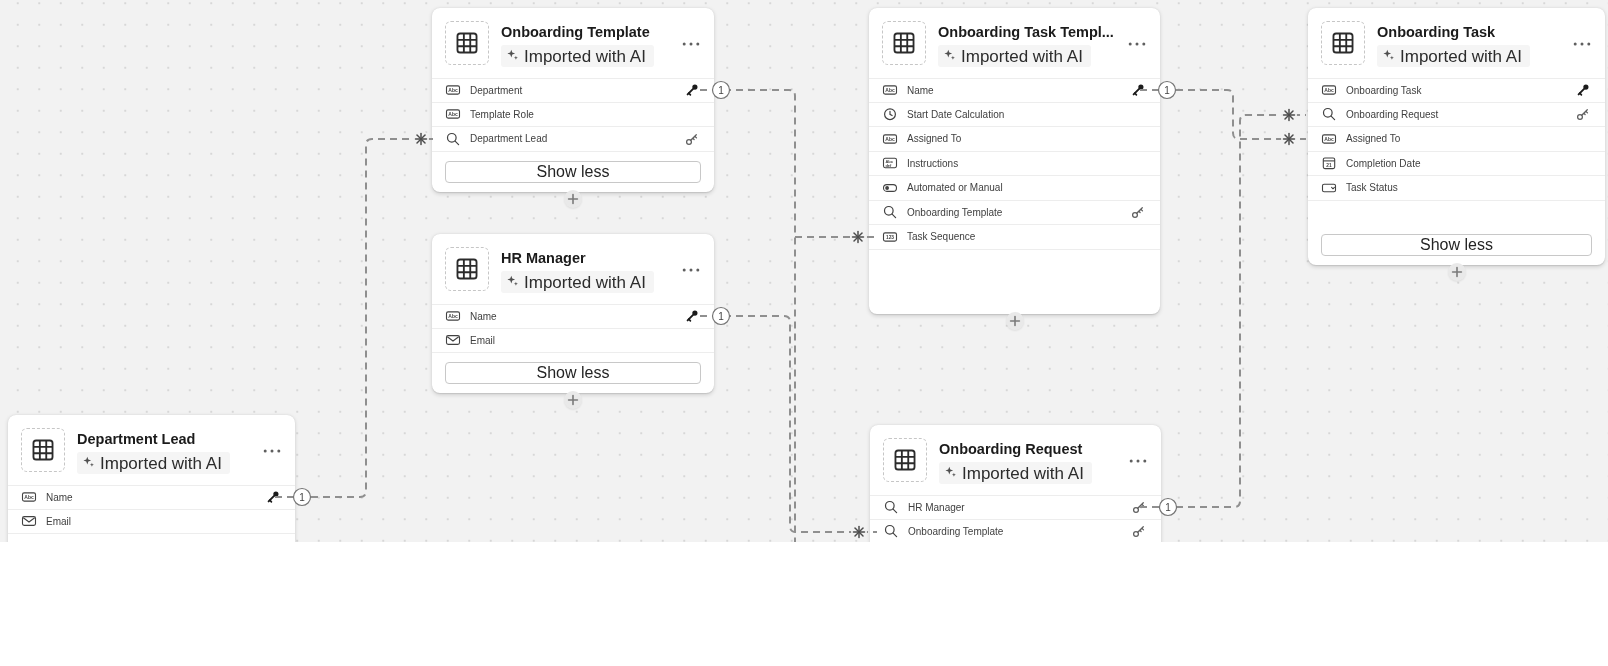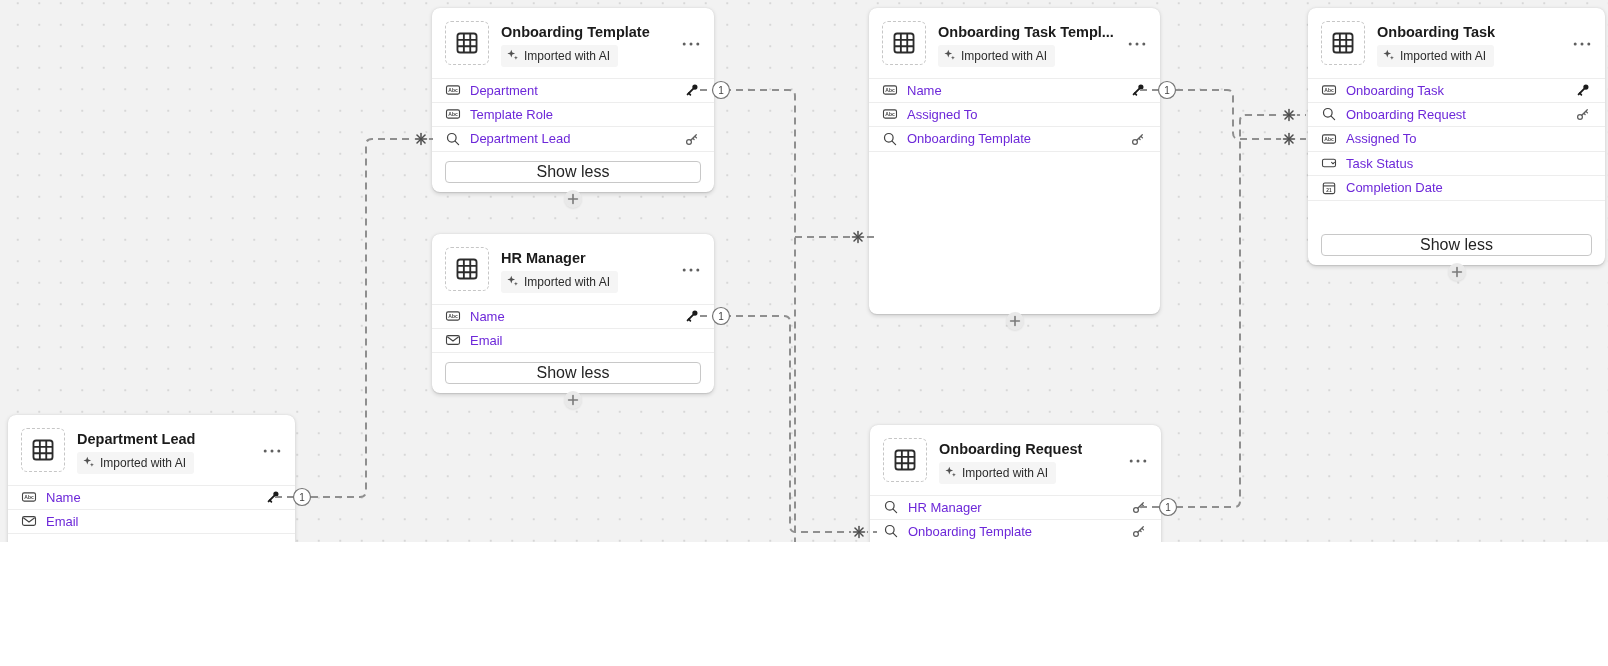--- a/index.html
+++ b/index.html
@@ -22,30 +22,30 @@
   }
   .head-main{display:flex;flex-direction:column;min-width:0;}
   .card-title{
     font-size:14.5px;font-weight:700;color:#1b1b1b;line-height:20px;padding-top:1px;
     white-space:nowrap;overflow:hidden;max-width:178px;
   }
   .badge{
     display:inline-flex;align-items:center;gap:5px;background:#f5f5f5;border-radius:3px;
     padding:2px 8px 2px 6px;margin-top:3px;align-self:flex-start;
   }
-  .badge-label{font-size:12px;color:#2c2c2c;line-height:13px;white-space:nowrap;}
+  .badge-label{font-size:17px;color:#2c2c2c;line-height:13px;white-space:nowrap;}
   .ellipsis{position:absolute;top:30px;right:13px;width:20px;height:12px;display:flex;align-items:center;justify-content:center;cursor:pointer;}
   .rows{position:absolute;top:70px;left:0;right:0;}
   .row{
     height:24.5px;box-sizing:border-box;display:flex;align-items:center;gap:9px;
     padding:0 14px 0 13px;border-bottom:1px solid #ededed;background:#fff;
   }
   .row:first-child{border-top:1px solid #ededed;}
   .f-icon{flex:0 0 16px;height:16px;display:flex;align-items:center;}
-  .f-label{font-size:13px;color:#6d28d9;white-space:nowrap;overflow:hidden;text-overflow:ellipsis;flex:1 1 auto;}
+  .f-label{font-size:10px;color:#404040;white-space:nowrap;overflow:hidden;text-overflow:ellipsis;flex:1 1 auto;}
   .k-icon{flex:0 0 16px;height:16px;display:flex;align-items:center;justify-content:center;}
   .footer-btn{
     position:absolute;left:13px;right:13px;bottom:9px;height:22px;
     background:#fff;border:1px solid #c8c8c8;border-radius:4px;
     font-family:inherit;font-size:16px;color:#242424;cursor:pointer;padding:0;
   }
   .plus-btn{
     position:absolute;left:50%;bottom:-16px;margin-left:-9px;width:18px;height:18px;
     border-radius:50%;background:#e9e9e9;display:flex;align-items:center;justify-content:center;
     cursor:pointer;box-shadow:0 1px 2px rgba(0,0,0,.08);
@@ -292,40 +292,77 @@
               <svg width="16" height="16" viewBox="0 0 16 16">
                 <circle cx="10.9" cy="5.1" r="2.6" fill="#1b1b1b"></circle>
                 <path d="M9.1 6.9 3.6 12.4" stroke="#1b1b1b" stroke-width="1.9" stroke-linecap="round"></path>
                 <path d="M4.8 11.2l1.6 1.6" stroke="#1b1b1b" stroke-width="1.7" stroke-linecap="round"></path>
               </svg>
             </span>
           </div>
           <div class="row">
             <span class="f-icon">
               <svg width="16" height="16" viewBox="0 0 16 16">
+                <circle cx="8" cy="8.2" r="5.4" fill="none" stroke="#424242" stroke-width="1.2"></circle>
+                <path d="M8 5.3v3l2.1 1.2" fill="none" stroke="#424242" stroke-width="1.2" stroke-linecap="round"></path>
+              </svg>
+            </span>
+            <span class="f-label">Start Date Calculation</span>
+          </div>
+          <div class="row">
+            <span class="f-icon">
+              <svg width="16" height="16" viewBox="0 0 16 16">
                 <rect x="1.5" y="3.9" width="13" height="8.2" rx="1.6" fill="none" stroke="#424242" stroke-width="1.1"></rect>
                 <text x="8" y="10.2" font-size="5" font-weight="600" text-anchor="middle" fill="#424242">Abc</text>
               </svg>
             </span>
             <span class="f-label">Assigned To</span>
+          </div>
+          <div class="row">
+            <span class="f-icon">
+              <svg width="16" height="16" viewBox="0 0 16 16">
+                <rect x="1.5" y="3.3" width="13" height="9.4" rx="1.6" fill="none" stroke="#424242" stroke-width="1.1"></rect>
+                <text x="3.4" y="7.9" font-size="4" font-weight="600" fill="#424242">Abc</text>
+                <text x="3.4" y="11.6" font-size="4" font-weight="600" fill="#424242">def</text>
+              </svg>
+            </span>
+            <span class="f-label">Instructions</span>
+          </div>
+          <div class="row">
+            <span class="f-icon">
+              <svg width="16" height="16" viewBox="0 0 16 16">
+                <rect x="1.5" y="4.6" width="13" height="6.8" rx="3.4" fill="none" stroke="#424242" stroke-width="1.1"></rect>
+                <circle cx="5.1" cy="8" r="1.9" fill="#424242"></circle>
+              </svg>
+            </span>
+            <span class="f-label">Automated or Manual</span>
           </div>
           <div class="row">
             <span class="f-icon">
               <svg width="16" height="16" viewBox="0 0 16 16">
                 <circle cx="6.8" cy="6.8" r="4.3" fill="none" stroke="#424242" stroke-width="1.2"></circle>
                 <line x1="10.1" y1="10.1" x2="13.6" y2="13.6" stroke="#424242" stroke-width="1.2" stroke-linecap="round"></line>
               </svg>
             </span>
             <span class="f-label">Onboarding Template</span>
             <span class="k-icon">
               <svg width="16" height="16" viewBox="0 0 16 16">
                 <circle cx="5" cy="11" r="2.4" fill="none" stroke="#5f5f5f" stroke-width="1.25"></circle>
                 <path d="M6.7 9.3 12.3 3.7M10.8 5.2l1.7 1.7M8.8 7.2l1.3 1.3" fill="none" stroke="#5f5f5f" stroke-width="1.25" stroke-linecap="round"></path>
               </svg>
             </span>
+          </div>
+          <div class="row">
+            <span class="f-icon">
+              <svg width="16" height="16" viewBox="0 0 16 16">
+                <rect x="1.5" y="3.9" width="13" height="8.2" rx="1.6" fill="none" stroke="#424242" stroke-width="1.1"></rect>
+                <text x="8" y="10.2" font-size="4.8" font-weight="600" text-anchor="middle" fill="#424242">123</text>
+              </svg>
+            </span>
+            <span class="f-label">Task Sequence</span>
           </div>
         </div>
     <div class="plus-btn">
           <svg width="16" height="16" viewBox="0 0 16 16">
             <path d="M8 3.6v8.8M3.6 8h8.8" stroke="#7a7a7a" stroke-width="1.6" stroke-linecap="round"></path>
           </svg>
         </div>
   </div>
       <div class="card" style="left: 870px; top: 425px; width: 291px; height: 208px;">
     <div class="card-header">
@@ -455,35 +492,35 @@
               <svg width="16" height="16" viewBox="0 0 16 16">
                 <rect x="1.5" y="3.9" width="13" height="8.2" rx="1.6" fill="none" stroke="#424242" stroke-width="1.1"></rect>
                 <text x="8" y="10.2" font-size="5" font-weight="600" text-anchor="middle" fill="#424242">Abc</text>
               </svg>
             </span>
             <span class="f-label">Assigned To</span>
           </div>
           <div class="row">
             <span class="f-icon">
               <svg width="16" height="16" viewBox="0 0 16 16">
-                <rect x="1.5" y="4.2" width="13" height="7.6" rx="1.6" fill="none" stroke="#424242" stroke-width="1.1"></rect>
-                <path d="M10.6 7.4l1.4 1.4 1.4-1.4" fill="none" stroke="#424242" stroke-width="1.1" stroke-linecap="round"></path>
-              </svg>
-            </span>
-            <span class="f-label">Task Status</span>
-          </div>
-          <div class="row">
-            <span class="f-icon">
-              <svg width="16" height="16" viewBox="0 0 16 16">
                 <rect x="2.3" y="3" width="11.4" height="10.6" rx="1.6" fill="none" stroke="#424242" stroke-width="1.1"></rect>
                 <line x1="2.3" y1="5.9" x2="13.7" y2="5.9" stroke="#424242" stroke-width="1.1"></line>
                 <text x="8" y="11.7" font-size="4.8" font-weight="600" text-anchor="middle" fill="#424242">21</text>
               </svg>
             </span>
             <span class="f-label">Completion Date</span>
+          </div>
+          <div class="row">
+            <span class="f-icon">
+              <svg width="16" height="16" viewBox="0 0 16 16">
+                <rect x="1.5" y="4.2" width="13" height="7.6" rx="1.6" fill="none" stroke="#424242" stroke-width="1.1"></rect>
+                <path d="M10.6 7.4l1.4 1.4 1.4-1.4" fill="none" stroke="#424242" stroke-width="1.1" stroke-linecap="round"></path>
+              </svg>
+            </span>
+            <span class="f-label">Task Status</span>
           </div>
         </div>
     <button class="footer-btn">Show less</button>
     <div class="plus-btn">
           <svg width="16" height="16" viewBox="0 0 16 16">
             <path d="M8 3.6v8.8M3.6 8h8.8" stroke="#7a7a7a" stroke-width="1.6" stroke-linecap="round"></path>
           </svg>
         </div>
   </div>
     </div>

